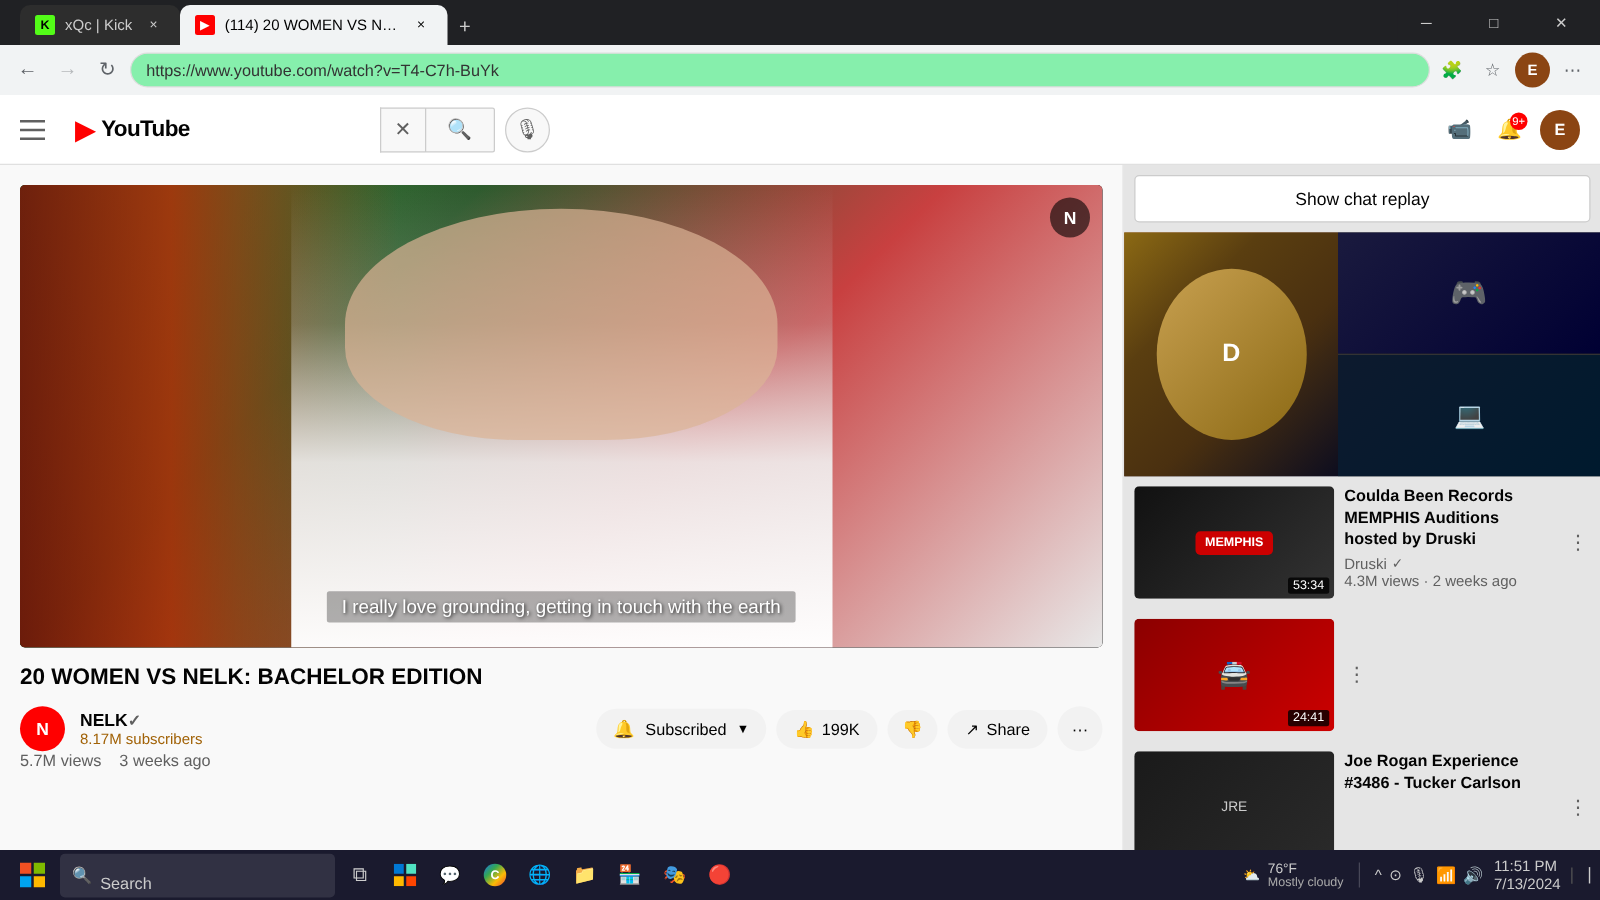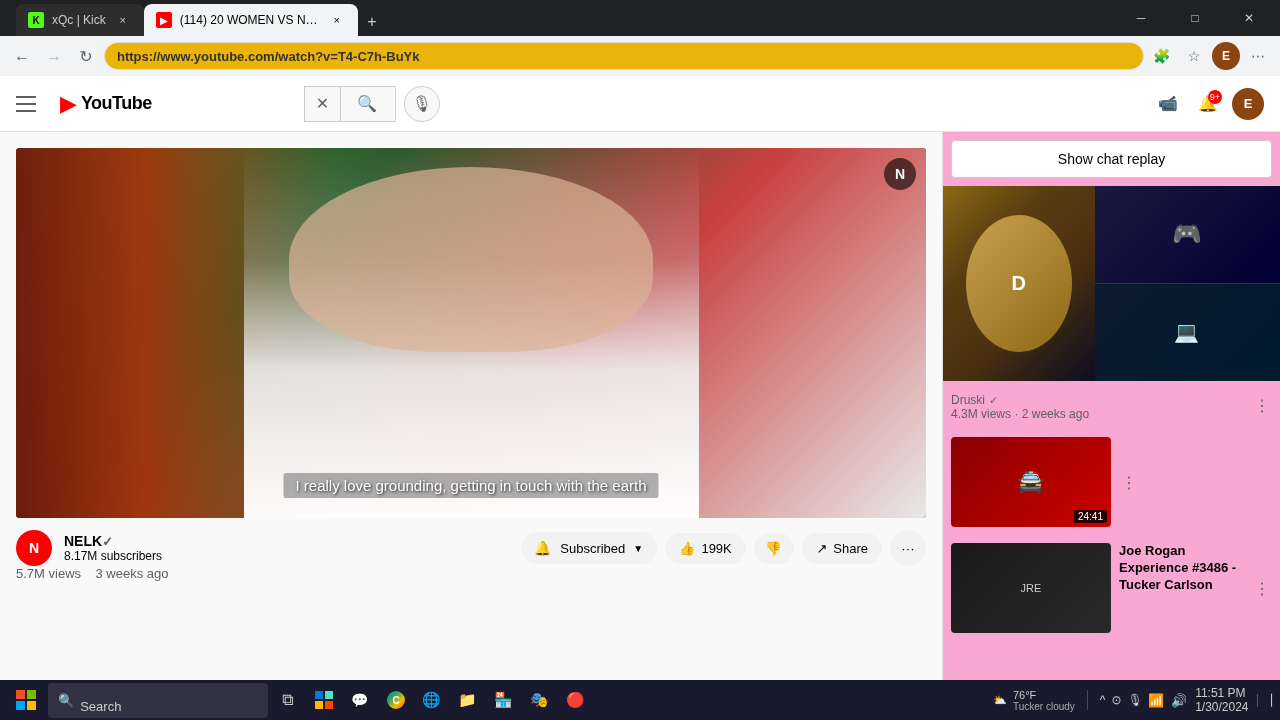--- a/index.html
+++ b/index.html
@@ -13,21 +13,21 @@
     .tab-bar { display: flex; align-items: flex-end; height: 36px; background: #202124; padding: 0 8px; }
     .tab { display: flex; align-items: center; height: 32px; padding: 0 12px; border-radius: 8px 8px 0 0; font-size: 12px; color: #ccc; gap: 8px; cursor: pointer; max-width: 220px; }
     .tab.active { background: #f1f3f4; color: #000; }
     .tab.inactive { background: #2d2d2d; color: #ccc; }
     .tab-favicon { width: 16px; height: 16px; border-radius: 50%; background: #888; flex-shrink: 0; }
     .tab-title { overflow: hidden; text-overflow: ellipsis; white-space: nowrap; max-width: 140px; }
     .tab-close { margin-left: auto; width: 18px; height: 18px; display: flex; align-items: center; justify-content: center; border-radius: 50%; font-size: 11px; }
     .tab-add { width: 28px; height: 28px; display: flex; align-items: center; justify-content: center; color: #ccc; border-radius: 50%; cursor: pointer; }
     .nav-bar { display: flex; align-items: center; height: 40px; background: #f1f3f4; padding: 4px 8px; gap: 4px; }
     .nav-btn { width: 28px; height: 28px; display: flex; align-items: center; justify-content: center; color: #5f6368; border-radius: 50%; cursor: pointer; }
-    .address-bar { flex: 1; height: 28px; background: #eab308; border-radius: 14px; display: flex; align-items: center; padding: 0 12px; font-size: 13px; color: #333; border: 1px solid #ddd; font-weight: bold; }
+    .address-bar { flex: 1; height: 28px; background: #86efac; border-radius: 14px; display: flex; align-items: center; padding: 0 12px; font-size: 13px; color: #333; border: 1px solid #ddd; }
     .nav-icons { display: flex; gap: 4px; align-items: center; }
     .nav-icon { width: 28px; height: 28px; display: flex; align-items: center; justify-content: center; color: #5f6368; border-radius: 50%; cursor: pointer; font-size: 14px; }
     .profile-circle { width: 28px; height: 28px; border-radius: 50%; background: #8b4513; display: flex; align-items: center; justify-content: center; color: white; font-size: 12px; font-weight: bold; }
 
     
     .yt-page { background: #f9f9f9; display: flex; flex-direction: column; height: calc(720px - 112px); }
     .yt-header { display: flex; align-items: center; height: 56px; padding: 0 16px; background: #fff; border-bottom: 1px solid #e0e0e0; gap: 16px; position: sticky; top: 0; z-index: 10; }
     .yt-hamburger { width: 28px; height: 28px; display: flex; flex-direction: column; justify-content: center; gap: 5px; cursor: pointer; }
     .yt-hamburger span { width: 20px; height: 2px; background: #606060; display: block; }
     .yt-logo { display: flex; align-items: center; gap: 4px; cursor: pointer; }
@@ -40,37 +40,37 @@
     .yt-mic { width: 36px; height: 36px; background: #f8f8f8; border: 1px solid #ccc; border-radius: 50%; display: flex; align-items: center; justify-content: center; cursor: pointer; margin-left: 8px; color: #606060; }
     .yt-header-right { display: flex; align-items: center; gap: 8px; margin-left: auto; }
     .yt-create-btn { width: 32px; height: 32px; display: flex; align-items: center; justify-content: center; cursor: pointer; color: #606060; }
     .yt-notif { position: relative; width: 32px; height: 32px; display: flex; align-items: center; justify-content: center; cursor: pointer; color: #606060; }
     .notif-badge { position: absolute; top: 2px; right: 2px; background: #ff0000; color: white; font-size: 9px; border-radius: 50%; width: 14px; height: 14px; display: flex; align-items: center; justify-content: center; }
     .yt-avatar { width: 32px; height: 32px; border-radius: 50%; background: #8b4513; display: flex; align-items: center; justify-content: center; color: white; font-size: 13px; font-weight: bold; cursor: pointer; }
 
     
     .yt-main { display: flex; flex: 1; overflow: hidden; }
     .yt-video-col { flex: 1; overflow-y: auto; padding: 16px; }
-    .yt-sidebar { width: 338px; background: #f9a8d4; border-left: 1px solid #e0e0e0; overflow-y: auto; }
+    .yt-sidebar { width: 382px; background: #e5e5e5; border-left: 1px solid #e0e0e0; overflow-y: auto; }
 
     
     .video-player { width: 100%; aspect-ratio: 16/9; background: #000; border-radius: 4px; position: relative; overflow: hidden; cursor: pointer; max-height: 370px; }
     .video-bg { width: 100%; height: 100%; background: linear-gradient(135deg, #3a7a3a 0%, #2d5a2d 30%, #c84040 60%, #e8e8e8 100%); position: relative; }
     .video-subtitle { position: absolute; bottom: 20px; left: 50%; transform: translateX(-50%); color: white; font-size: 15px; font-weight: 500; text-shadow: 1px 1px 3px rgba(0,0,0,0.8); white-space: nowrap; background: rgba(0,0,0,0.3); padding: 4px 12px; border-radius: 2px; }
     .video-watermark { position: absolute; top: 10px; right: 10px; background: rgba(0,0,0,0.6); color: white; width: 32px; height: 32px; border-radius: 50%; display: flex; align-items: center; justify-content: center; font-weight: bold; font-size: 14px; }
     .video-flowers { position: absolute; left: 0; top: 0; width: 35%; height: 100%; background: linear-gradient(to right, #8b0000 0%, #cc2200 40%, transparent 100%); opacity: 0.7; }
     .video-greenery { position: absolute; left: 0; top: 0; width: 40%; height: 100%; background: linear-gradient(to right, #1a5f1a 0%, #2d7a2d 50%, transparent 100%); opacity: 0.5; }
 
     
     .video-title { font-size: 18px; font-weight: 700; color: #030303; margin-top: 12px; line-height: 1.3; }
     .channel-row { display: flex; align-items: center; margin-top: 12px; gap: 12px; }
     .channel-avatar { width: 36px; height: 36px; border-radius: 50%; background: #ff0000; display: flex; align-items: center; justify-content: center; color: white; font-weight: bold; font-size: 14px; flex-shrink: 0; }
     .channel-info { flex: 1; }
     .channel-name { font-size: 14px; font-weight: 600; color: #030303; display: flex; align-items: center; gap: 0; }
-    .channel-subs { font-size: 12px; color: #000000; }
+    .channel-subs { font-size: 12px; color: #a16207; }
     .verified-icon { color: #606060; font-size: 13px; }
     .action-btns { display: flex; align-items: center; gap: 8px; margin-left: auto; }
     .subscribe-btn { display: flex; align-items: center; gap: 8px; background: #f2f2f2; border: none; border-radius: 20px; padding: 8px 14px; cursor: pointer; font-size: 13px; font-weight: 500; }
     .bell-icon { font-size: 14px; color: #606060; }
     .like-btn { display: flex; align-items: center; gap: 6px; background: #f2f2f2; border: none; border-radius: 20px; padding: 8px 14px; cursor: pointer; font-size: 13px; font-weight: 500; }
     .dislike-btn { background: #f2f2f2; border: none; border-radius: 20px; padding: 8px 12px; cursor: pointer; }
     .share-btn { display: flex; align-items: center; gap: 6px; background: #f2f2f2; border: none; border-radius: 20px; padding: 8px 14px; cursor: pointer; font-size: 13px; font-weight: 500; }
     .more-btn { background: #f2f2f2; border: none; border-radius: 50%; width: 36px; height: 36px; cursor: pointer; display: flex; align-items: center; justify-content: center; }
     .video-stats { font-size: 13px; color: #606060; margin-top: 0; }
 
@@ -198,20 +198,21 @@
           <div class="video-flowers"></div>
 
           <div style="position:absolute; bottom:0; left:25%; width:50%; height:100%; background: linear-gradient(to bottom, transparent 0%, rgba(200,200,200,0.3) 30%, rgba(240,240,240,0.9) 60%, rgba(255,255,255,0.98) 100%);"></div>
 
           <div style="position:absolute; top:5%; left:30%; width:40%; height:50%; border-radius:50% 50% 40% 40%; background: rgba(220,180,150,0.7);"></div>
         </div>
         <div class="video-subtitle">I really love grounding, getting in touch with the earth</div>
         <div class="video-watermark">N</div>
       </div>
 
+      <div class="video-title">20 WOMEN VS NELK: BACHELOR EDITION</div>
 
       <div class="channel-row">
         <div class="channel-avatar">
           <span>N</span>
         </div>
         <div class="channel-info">
           <div class="channel-name">
             <span>NELK</span>
             <span class="verified-icon">✓</span>
           </div>
@@ -265,21 +266,28 @@
           <div style="width:100%; height:50%; background: linear-gradient(135deg, #0d1a2e 0%, #001a2e 100%); display:flex; align-items:center; justify-content:center;">
 
             <div style="color: #4488cc; font-size: 20px;">💻</div>
           </div>
         </div>
       </div>
 
       <div class="recommended-grid">
 
         <div class="rec-item">
+          <div class="rec-thumb thumb-memphis">
+            <div style="width:100%; height:100%; display:flex; align-items:center; justify-content:center; background: linear-gradient(135deg, #111 0%, #333 100%);">
+              <div style="background: #cc0000; padding: 4px 8px; border-radius: 4px; color: white; font-size: 10px; font-weight: bold;">MEMPHIS</div>
+            </div>
+            <div class="rec-duration">53:34</div>
+          </div>
           <div class="rec-info">
+            <div class="rec-title">Coulda Been Records MEMPHIS Auditions hosted by Druski</div>
             <div class="rec-channel">
               <span>Druski</span>
               <span class="verified-sm">✓</span>
             </div>
             <div class="rec-meta">
               <span>4.3M views</span>
               <span> · </span>
               <span>2 weeks ago</span>
             </div>
           </div>
@@ -348,32 +356,32 @@
     <div class="taskbar-icon" style="font-size:15px;">🎭</div>
     <div class="taskbar-icon" style="font-size:15px;">🔴</div>
   </div>
 
   <div class="taskbar-right">
 
     <div class="weather-widget">
       <span>⛅</span>
       <div>
         <div style="font-size:11px; color:#ccc;">76°F</div>
-        <div style="font-size:10px; color:#aaa;">Tucker cloudy</div>
+        <div style="font-size:10px; color:#aaa;">Mostly cloudy</div>
       </div>
     </div>
     <div class="divider-v"></div>
 
     <div style="display:flex; gap:6px; align-items:center;">
       <span style="color:#ccc; font-size:12px; cursor:pointer;">^</span>
       <span style="color:#ccc; font-size:12px;">⊙</span>
       <span style="color:#ccc; font-size:12px; cursor:pointer;">🎙</span>
       <span style="color:#ccc; font-size:13px; cursor:pointer;">📶</span>
       <span style="color:#ccc; font-size:13px; cursor:pointer;">🔊</span>
     </div>
 
     <div class="taskbar-clock">
       <div>11:51 PM</div>
-      <div>1/30/2024</div>
+      <div>7/13/2024</div>
     </div>
     <span style="color:#ccc; font-size:11px; border-left:1px solid #555; padding-left:6px; cursor:pointer;">▕</span>
   </div>
 </div>
 
 </body></html>

